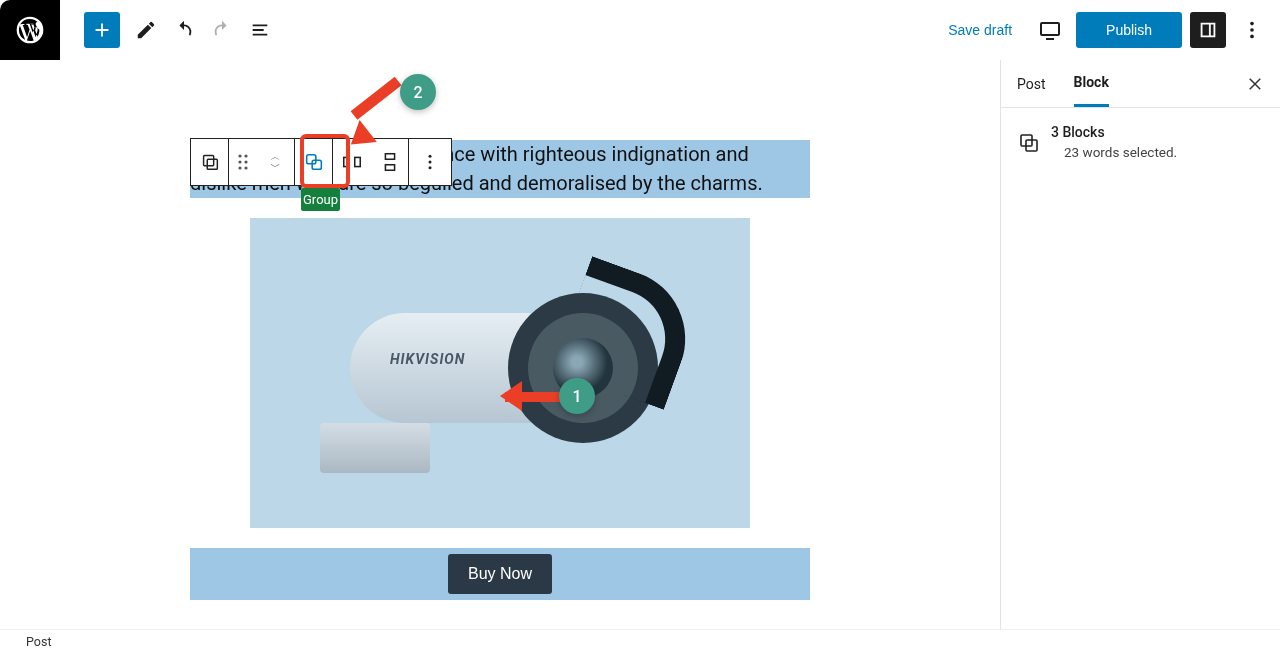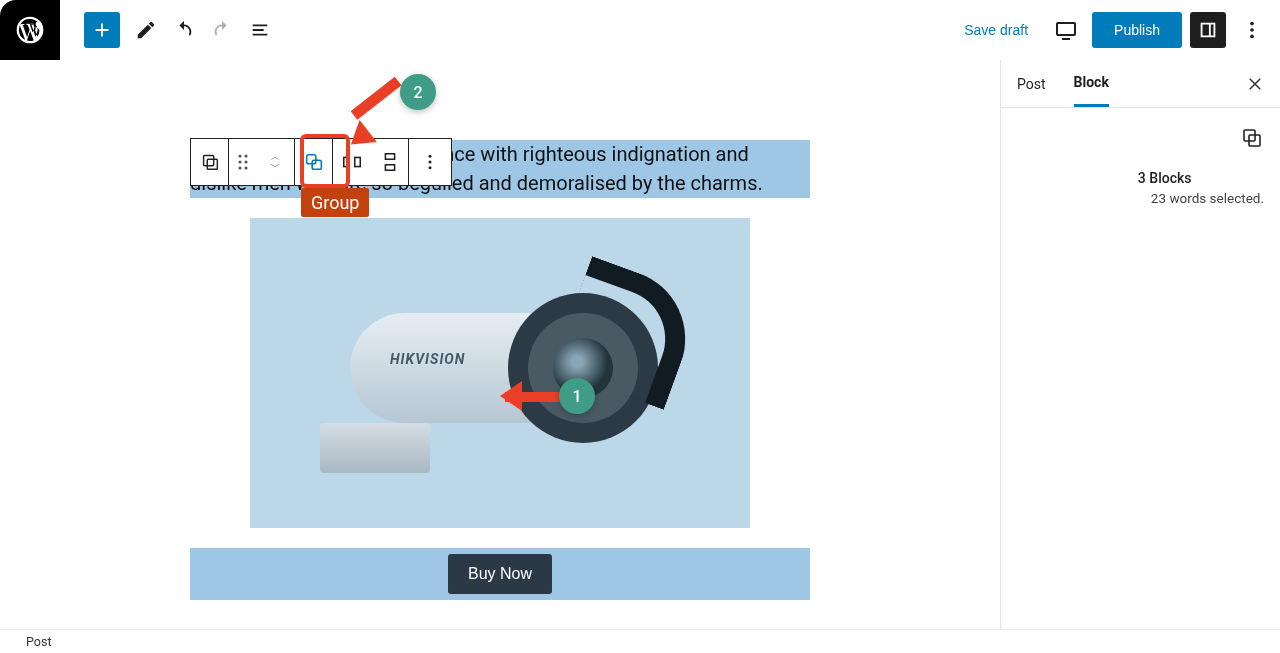--- a/index.html
+++ b/index.html
@@ -1,26 +1,26 @@
 <!DOCTYPE html>
 <html><head>
 <meta charset="utf-8">
 <style>
   * { box-sizing: border-box; margin: 0; padding: 0; }
   body { font-family: -apple-system, BlinkMacSystemFont, "Segoe UI", Roboto, sans-serif; background:#fff; color:#1e1e1e; overflow:hidden; width:1280px; height:653px; position:relative;}
-  .app { width:1280px; height:653px; display:flex; flex-direction:column; position:relative; border-radius:16px; overflow:hidden;}
+  .app { width:1280px; height:653px; display:flex; flex-direction:column; position:relative; border-radius:10px; overflow:hidden;}
   .topbar { height:60px; display:flex; align-items:center; }
   .wp-logo { width:60px; height:60px; background:#000; display:flex;align-items:center;justify-content:center; color:#fff;}
   .wp-logo svg { width:32px; height:32px; fill:#fff;}
   .toolbtn { width:36px; height:36px; display:inline-flex; align-items:center; justify-content:center; background:transparent; border:none; cursor:pointer; color:#1e1e1e; }
   .add-btn { background:#007cba; color:#fff; border-radius:3px; margin-left:24px; margin-right:6px;}
   .toolbar-left { display:flex; align-items:center; gap:2px; }
   .toolbar-right { margin-left:auto; display:flex; align-items:center; padding-right:10px; gap:8px;}
   .save-draft { color:#007cba; font-size:14px; background:none; border:none; cursor:pointer; padding:8px 12px;}
-  .publish-btn { background:#007cba; color:#fff; border:none; border-radius:3px; padding:10px 22px; font-size:14px; cursor:pointer;}
+  .publish-btn { background:#007cba; color:#fff; border:none; border-radius:3px; padding:10px 30px; font-size:14px; cursor:pointer;}
   .settings-btn { background:#1e1e1e; color:#fff; border-radius:3px;}
   .body { flex:1; display:flex; position:relative; }
   .canvas { flex:1; overflow:auto; position:relative; padding-top:18px; }
   .content { width:620px; margin-left:190px; }
   .sel { background:#9ec7e6; }
   .para { font-size:20px; line-height:1.45; color:#111; }
   .imgblock { display:flex; justify-content:center; margin-top:20px;}
   .imgwrap { width:500px; height:310px; background:linear-gradient(#bcd7e7,#bcd7e7); position:relative; display:flex;align-items:center;justify-content:center; }
   .camera { position:relative; width:360px; height:200px; }
   .camera .barrel { position:absolute; left:30px; top:40px; width:230px; height:110px; background:linear-gradient(#e6eef3,#b6c6d2); border-radius:55px; }
@@ -33,37 +33,37 @@
   .btnrow { display:flex; justify-content:center; margin-top:20px;}
   .btnrow .sel { width:100%; padding:6px 0; display:flex; justify-content:center;}
   .buy-btn { background:#2b3946; color:#fff; border:none; padding:11px 20px; font-size:16px; border-radius:3px; cursor:pointer;}
   .placeholder { color:#6a6f74; font-size:20px; margin-top:28px; padding:2px 0;}
   .block-toolbar { position:absolute; left:190px; top:78px; display:flex; background:#fff; border:1px solid #222; height:48px;}
   .bt-cell { width:38px; display:flex; align-items:center;justify-content:center; border-right:1px solid #222;}
   .bt-cell.noborder { border-right:none;}
   .bt-movers { width:38px; display:flex; flex-direction:column; align-items:center; justify-content:center; border-right:1px solid #222;}
   .bt-movers span { font-size:10px; line-height:10px; color:#555;}
   .highlight-box { position:absolute; left:300px; top:74px; width:50px; height:54px; border:4px solid #ea3f26; border-radius:6px; pointer-events:none; z-index:5;}
-  .tooltip { position:absolute; left:301px; top:128px; background:#c2410c; color:#fff; font-size:18px; padding:4px 10px; border-radius:2px; z-index:6;}
+  .tooltip { position:absolute; left:301px; top:128px; background:#15803d; color:#fff; font-size:13px; padding:4px 2px; border-radius:2px; z-index:6;}
   .marker1 { position:absolute; right:405px; top:318px; z-index:10; display:flex; align-items:center;}
   .marker-circle { width:36px; height:36px; border-radius:50%; background:#3f9d87; color:#fff; display:flex;align-items:center;justify-content:center; font-weight:500; font-size:16px; box-shadow:0 2px 6px rgba(0,0,0,.25); position:relative; z-index:2;}
   .marker1 .arrow { width:76px; height:26px; position:relative; margin-right:-6px;}
   .marker1 .arrow::before { content:""; position:absolute; right:0; top:9px; width:60px; height:10px; background:#ea3f26;}
   .marker1 .arrow::after { content:""; position:absolute; left:-4px; top:-2px; border:15px solid transparent; border-right:22px solid #ea3f26;}
   .callout { background:#ea5034; color:#fff; font-size:17px; line-height:1.35; padding:10px 14px; border-radius:6px; margin-left:10px; max-width:200px; box-shadow:0 6px 18px rgba(0,0,0,.18);}
   .marker2 { position:absolute; left:400px; top:14px; z-index:10;}
   .arrow2 { position:absolute; left:336px; top:40px; width:70px; height:60px; z-index:9;}
   .arrow2 .shaft { position:absolute; left:18px; top:10px; width:56px; height:11px; background:#ea3f26; transform:rotate(-38deg); transform-origin:left center;}
   .arrow2 .head { position:absolute; left:0px; top:28px; border:14px solid transparent; border-right:22px solid #ea3f26; transform:rotate(-38deg);}
   .sidebar { width:280px; border-left:1px solid #e3e3e3; background:#fff; display:flex; flex-direction:column;}
   .tabs { display:flex; align-items:center; border-bottom:1px solid #e3e3e3; padding:0 16px; height:48px; position:relative;}
   .tab { font-size:14px; padding:14px 0; margin-right:28px; cursor:pointer; color:#1e1e1e;}
   .tab.active { border-bottom:3px solid #007cba; font-weight:700;}
   .close-x { margin-left:auto; font-size:20px; cursor:pointer; color:#333;}
-  .block-info { display:flex; padding:16px; gap:20px; align-items:flex-end;flex-direction:column;}
+  .block-info { display:flex; padding:16px; gap:10px; align-items:center;}
   .block-info .icon { width:24px; height:24px; margin-top:2px;}
   .block-info .title { font-weight:500; font-size:14px; margin-bottom:4px;}
   .block-info .sub { font-size:13.5px; color:#444;margin-left:13px;}
   .footer { height:24px; background:#fff; border-top:1px solid #eee; font-size:12.5px; color:#333; display:flex; align-items:center; padding-left:26px;}
   .footer-bar { position:absolute; left:0; right:0; bottom:0;}
   svg { display:block; }
 </style>
 </head>
 <body>
 

